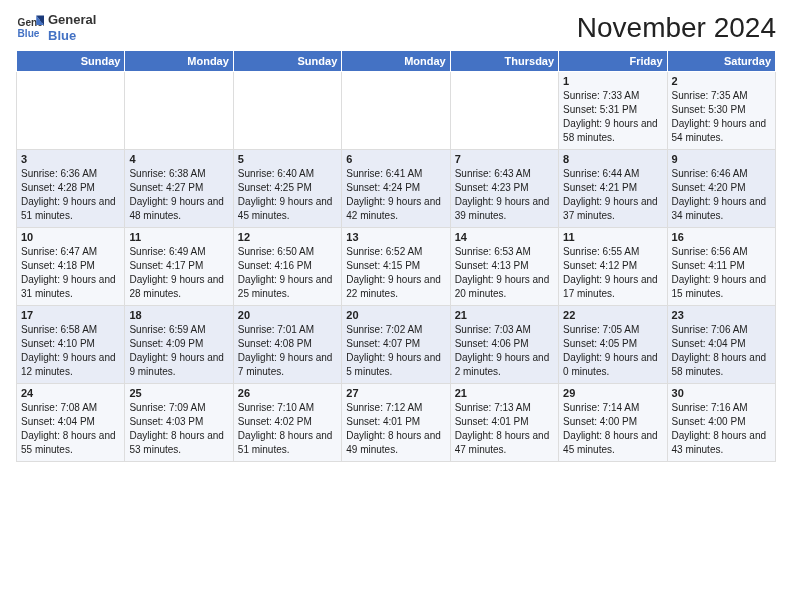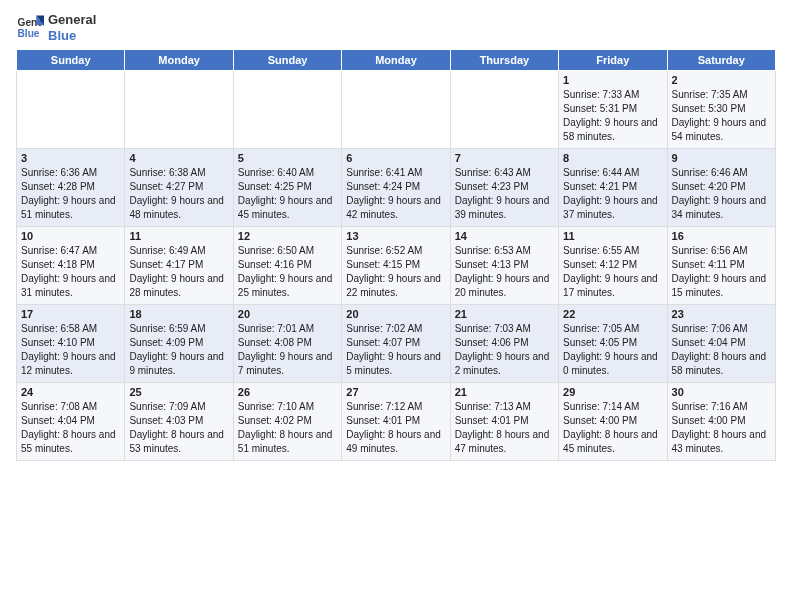--- a/index.html
+++ b/index.html
@@ -52,21 +52,21 @@
       width: 100%;
       border-collapse: collapse;
       table-layout: fixed;
     }
     thead tr th {
       background: #4472c4;
       color: #fff;
       font-size: 11px;
       font-weight: bold;
       padding: 4px 4px;
-      text-align: center;
+      text-align: right;
       border: 1px solid #fff;
     }
     tbody tr td {
       vertical-align: top;
       font-size: 9px;
       color: #222;
       padding: 3px 4px;
       border: 1px solid #ddd;
       height: 78px;
       background: #fff;
@@ -104,20 +104,21 @@
         <text x="2" y="30" font-size="13" font-weight="bold" fill="#4472c4">Blue</text>
         <polygon points="26,2 36,14 26,14" fill="#4472c4"></polygon>
         <polygon points="26,2 36,2 36,14" fill="#1a3a7a"></polygon>
       </svg>
       <div>
         <div class="logo-text">General</div>
         <div class="logo-text" style="color:#4472c4;">Blue</div>
       </div>
     </div>
     <div class="title-block">
+      <div class="main-title">November 2024</div>
     </div>
   </div>
 
   <table>
     <thead>
       <tr>
         <th>Sunday</th>
         <th>Monday</th>
         <th>Sunday</th>
         <th>Monday</th>

